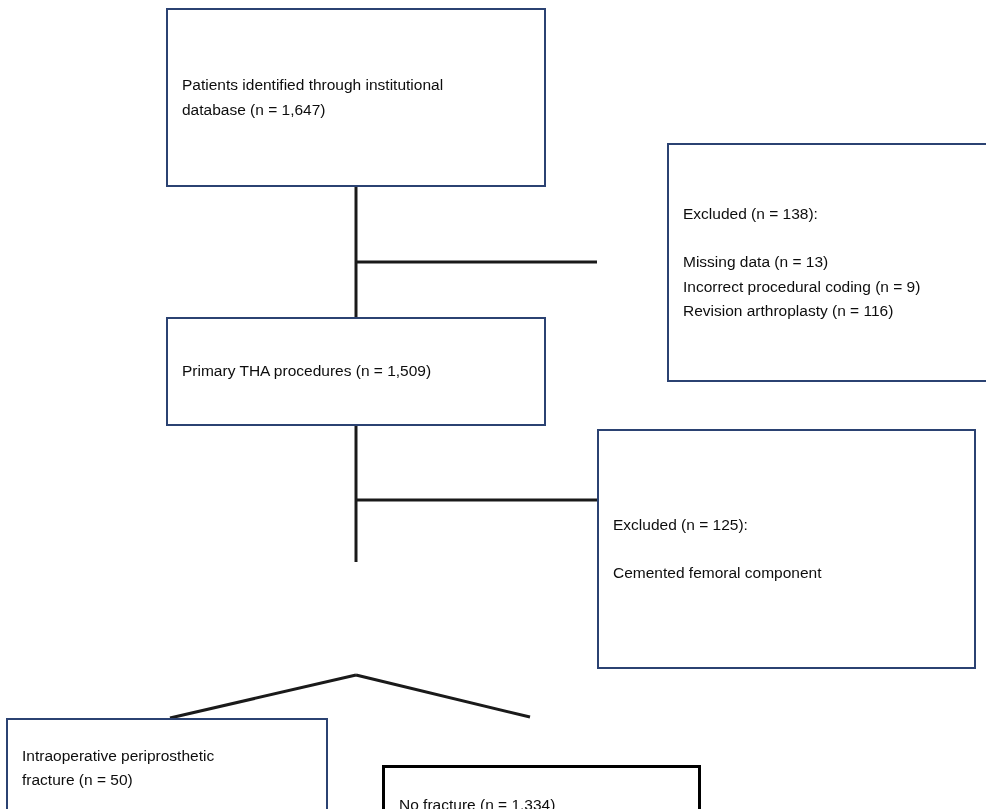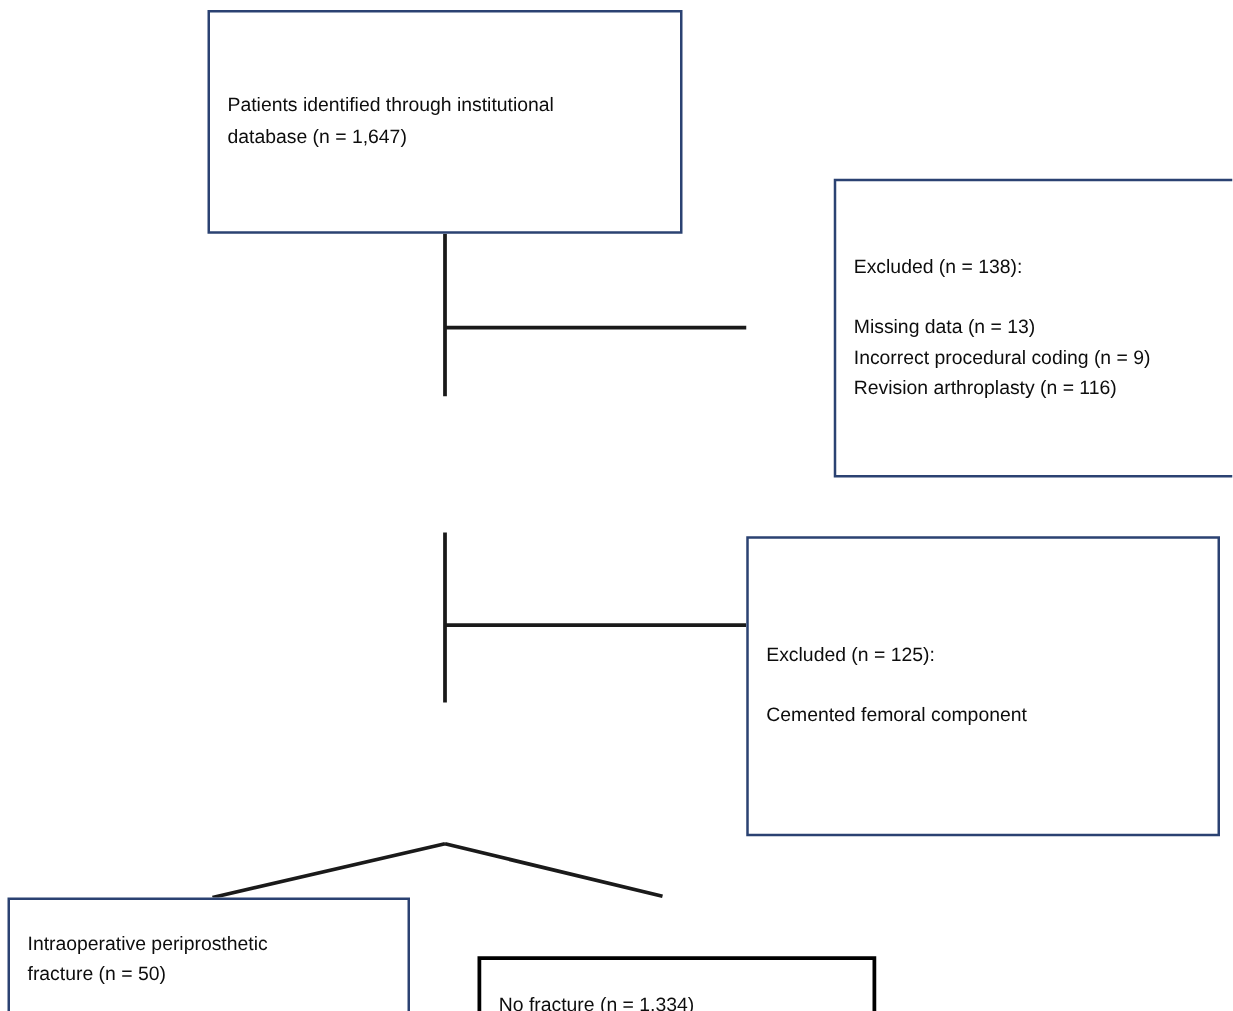--- a/index.html
+++ b/index.html
@@ -90,20 +90,23 @@
   </div>
 
   <div class="node excl" id="node-excluded-1">
     <span class="txt">Excluded (n = 138):
 
 Missing data (n = 13)
 Incorrect procedural coding (n = 9)
 Revision arthroplasty (n = 116)</span>
   </div>
 
+  <div class="node" id="node-primary-tha">
+    <span class="txt">Primary THA procedures (n = 1,509)</span>
+  </div>
 
   <div class="node excl" id="node-excluded-2">
     <span class="txt">Excluded (n = 125):
 
 Cemented femoral component</span>
   </div>
 
 
   <div class="node" id="node-fracture">
     <span class="txt">Intraoperative periprosthetic

